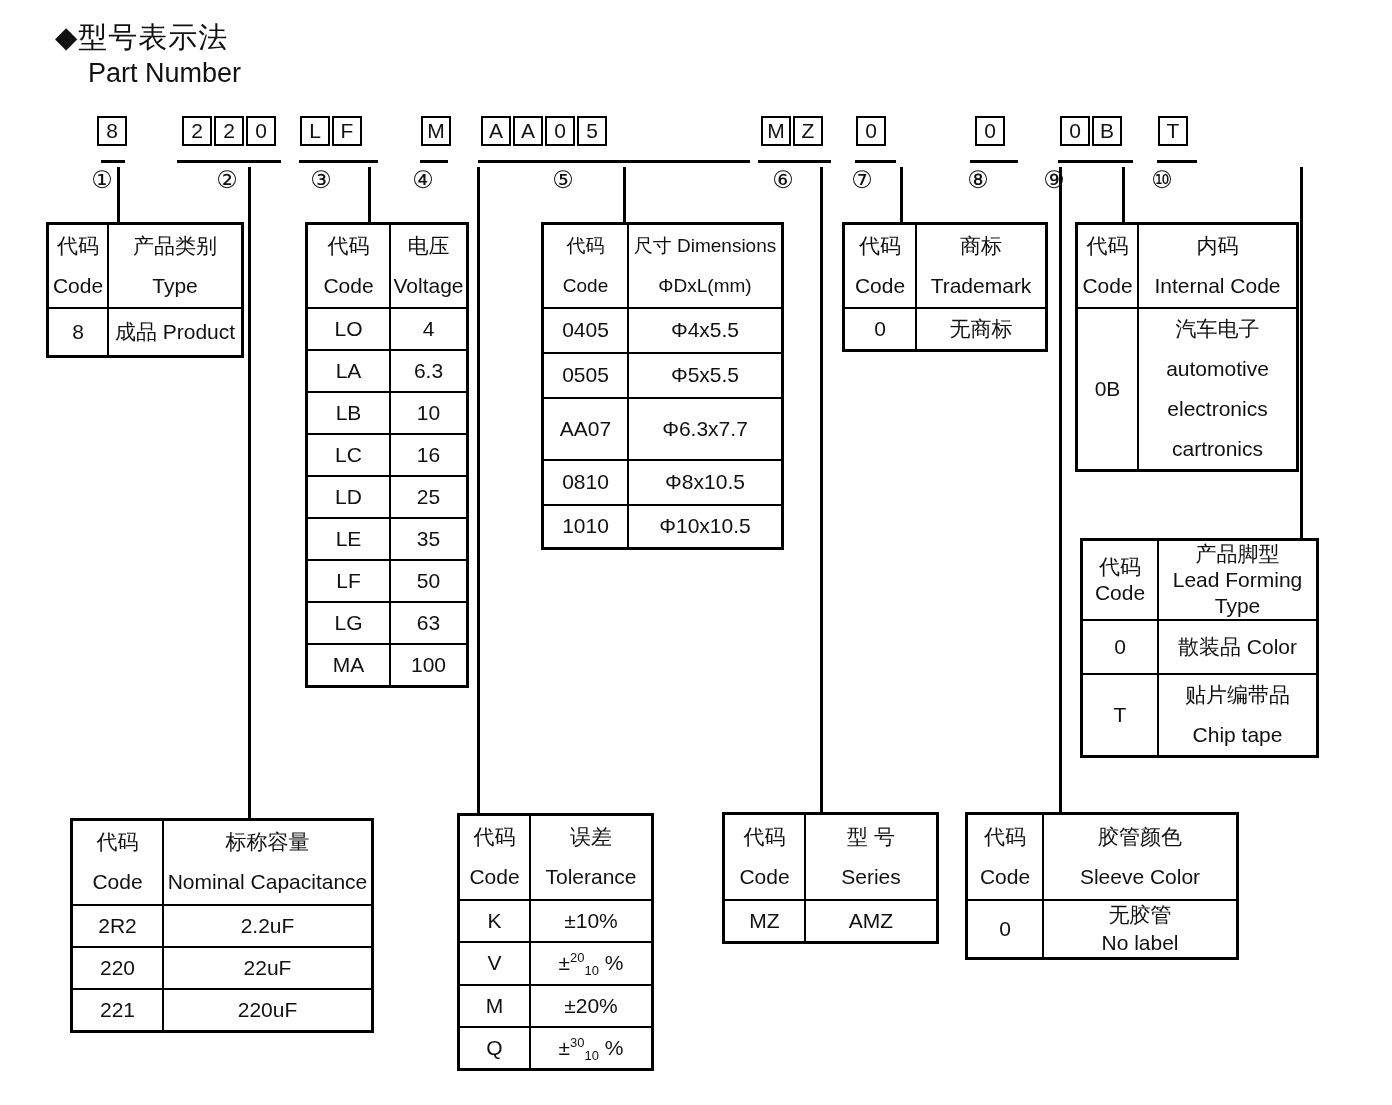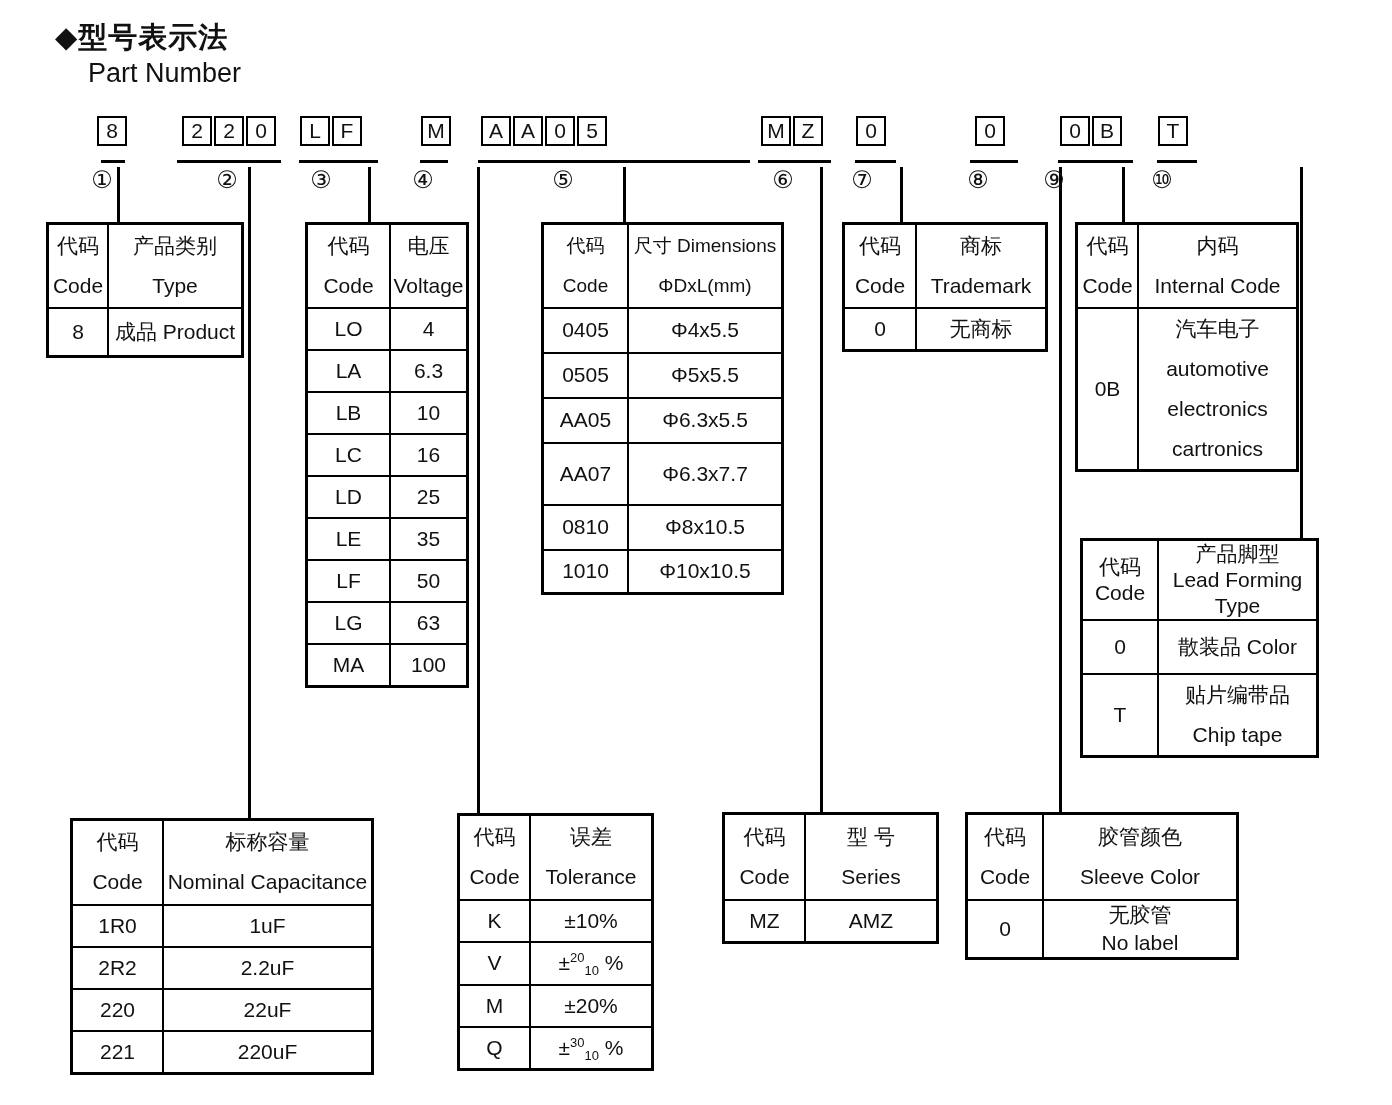--- a/index.html
+++ b/index.html
@@ -6,21 +6,21 @@
   #page{
     position:relative;
     width:1392px;height:1105px;
     background:#ffffff;
     font-family:"Liberation Sans","DejaVu Sans",sans-serif;
     color:#111;
     overflow:hidden;
   }
   #title-zh{
     position:absolute;left:55px;top:18px;
-    font-size:29px;font-weight:700;letter-spacing:1px;text-align:center;
+    font-size:29px;font-weight:400;letter-spacing:1px;text-align:center;
   }
   #title-en{
     position:absolute;left:88px;top:58px;
     font-size:27px;font-weight:500;text-align:right;
   }
   .char-box{
     position:absolute;top:116px;
     width:30px;height:30px;
     border:2px solid #000;
     box-sizing:border-box;
@@ -186,24 +186,20 @@
 ΦDxL(mm)</td>
           </tr>
           <tr style="height: 45px;">
             <td>0405</td>
             <td>Φ4x5.5</td>
           </tr>
           <tr style="height: 45px;">
             <td>0505</td>
             <td>Φ5x5.5</td>
           </tr>
-          <tr style="height: 45px;">
-            <td>AA05</td>
-            <td>Φ6.3x5.5</td>
-          </tr>
           <tr style="height: 62px;">
             <td>AA07</td>
             <td>Φ6.3x7.7</td>
           </tr>
           <tr style="height: 45px;">
             <td>0810</td>
             <td>Φ8x10.5</td>
           </tr>
           <tr style="height: 44px;">
             <td>1010</td>
@@ -264,24 +260,20 @@
       </table>
       <table class="dtable" style="left: 70px; top: 818px;">
         <tbody>
           <tr style="height: 85px;">
             <td style="width: 85px;">代码
 Code</td>
             <td style="width: 203px;">标称容量
 Nominal Capacitance</td>
           </tr>
           <tr style="height: 41px;">
-            <td>1R0</td>
-            <td>1uF</td>
-          </tr>
-          <tr style="height: 41px;">
             <td>2R2</td>
             <td>2.2uF</td>
           </tr>
           <tr style="height: 41px; margin-top: 36px;">
             <td>220</td>
             <td>22uF</td>
           </tr>
           <tr style="height: 41px;">
             <td>221</td>
             <td>220uF</td>

